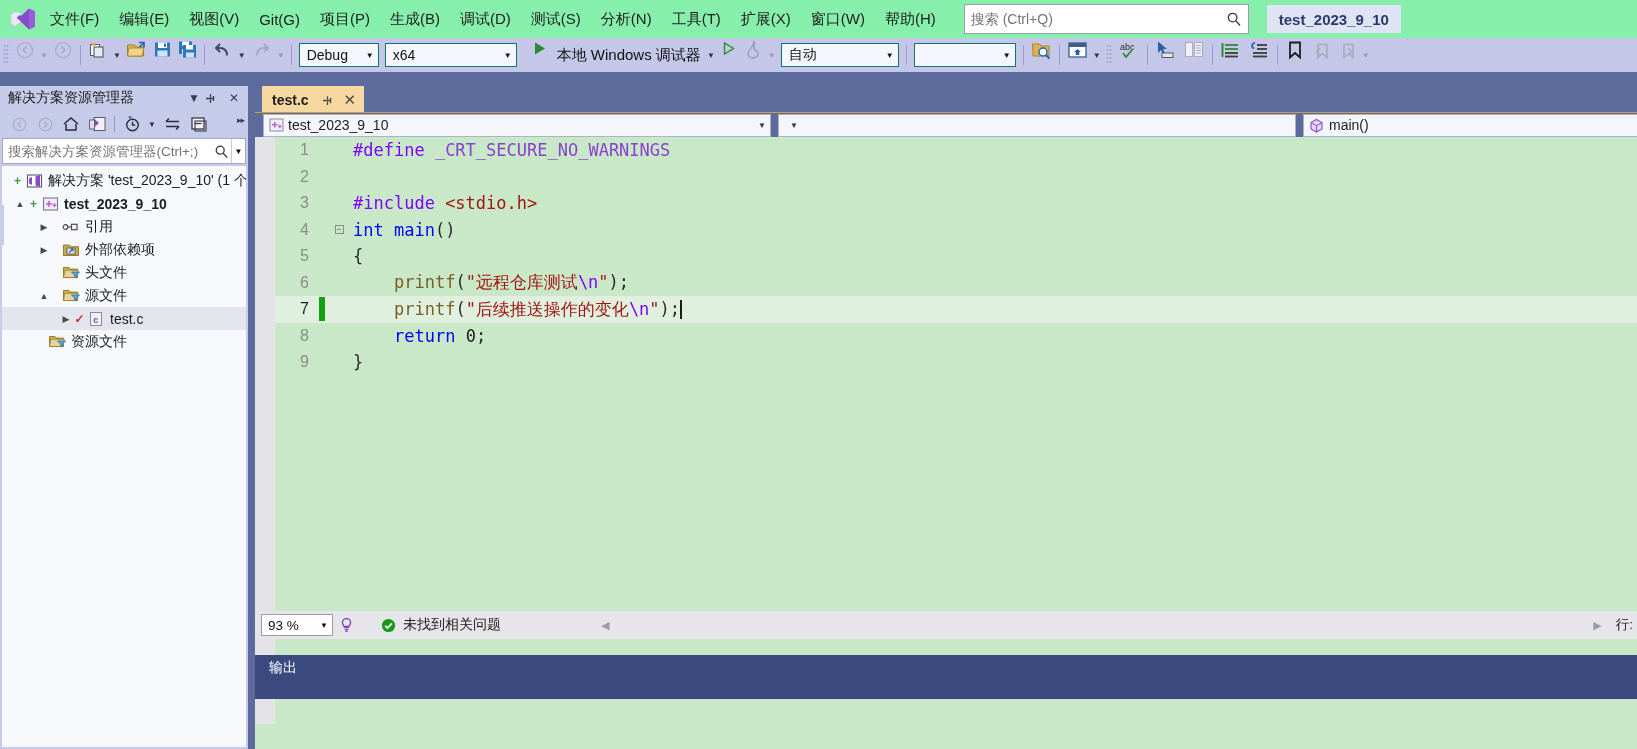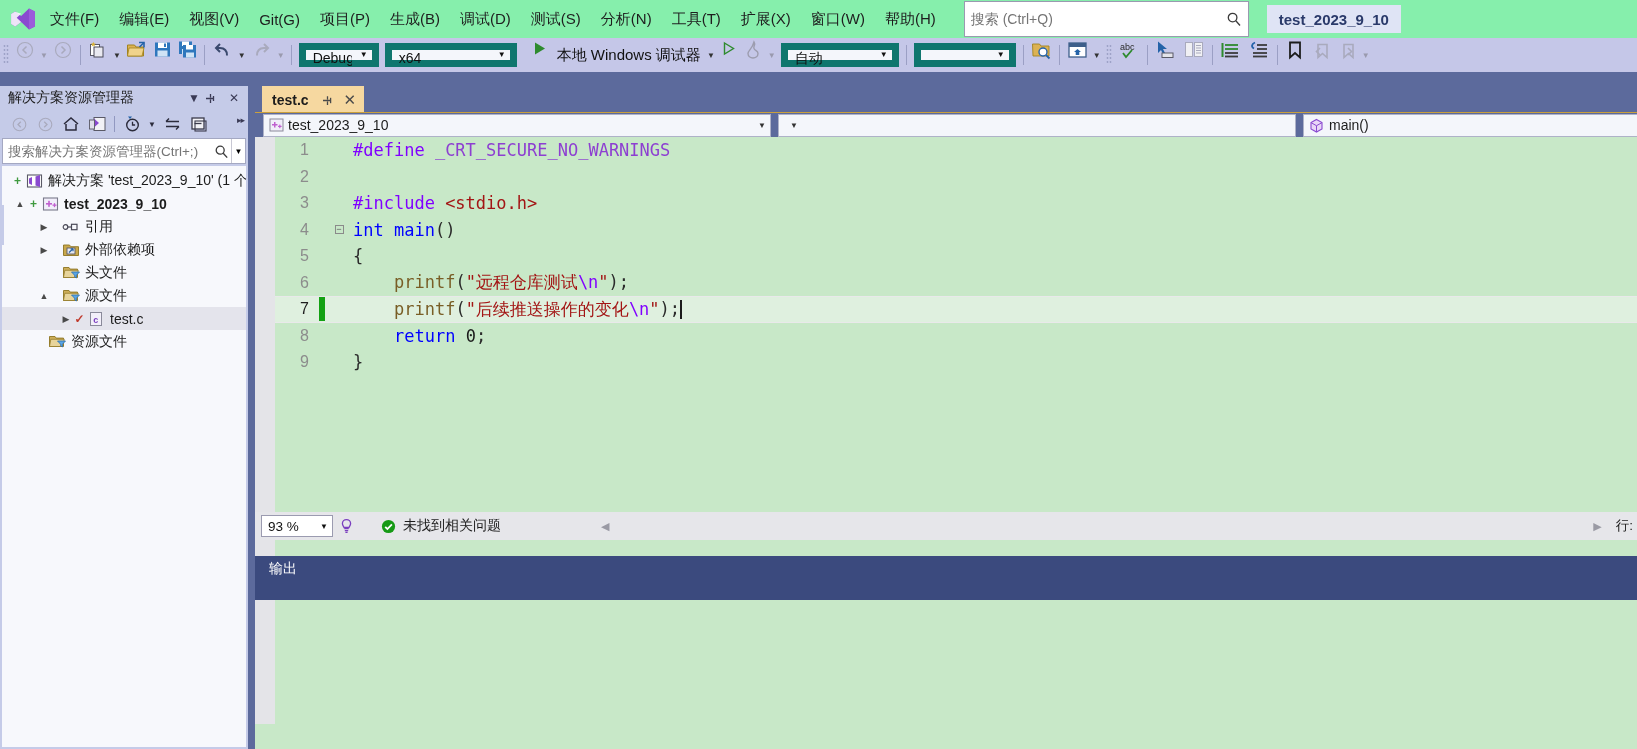--- a/index.html
+++ b/index.html
@@ -19,21 +19,21 @@
   }
   .vs-logo {
     width: 34px; height: 38px; display: flex; align-items: center; justify-content: center;
     margin-left: 6px;
   }
   .menu-item {
     font-size: 15px; color: #1e1e1e; padding: 0 10px; height: 38px;
     display: flex; align-items: center; white-space: nowrap;
   }
   .search-wrap {
-    margin-left: 18px; width: 285px; height: 36px; background: #ffffff;
+    margin-left: 18px; width: 285px; height: 30px; background: #ffffff;
     border: 1px solid #9a9ab0; display: flex; align-items: center; padding: 0 6px;
   }
   .search-wrap input {
     border: 0; outline: 0; flex: 1; font-size: 14px; color: #777;
     font-family: "Liberation Sans", sans-serif; background: transparent;
   }
   .proj-badge {
     margin-left: 18px; height: 28px; background: #dfe4f5;
     display: flex; align-items: center; padding: 0 12px;
     font-size: 15px; font-weight: bold; color: #2a3a6a;
@@ -47,31 +47,31 @@
   }
   .tb-grip { width: 12px; height: 34px; display:flex; align-items:center; justify-content:center; }
   .tb-btn {
     height: 30px; min-width: 24px; display: flex; justify-content: center;
     padding: 0 3px;
   }
   .tb-sep { width: 1px; height: 20px; background: #9b9fc4; margin: 0 4px; }
   .tb-caret { font-size: 8px; color: #333; padding: 0 2px; }
   .tb-caret.dim { color: #9a9aae; }
   .tb-combo {
-    height: 24px; background: #f4f6fb; border: 7px solid #0f766e;
-    display: flex; align-items: flex-start; justify-content: space-between;
+    height: 24px; background: #f4f6fb; border: 1px solid #0f766e;
+    display: flex; align-items: center; justify-content: space-between;
     font-size: 14px; color: #111; padding: 0 4px 0 7px; margin: 0 3px;
   }
   .tb-combo .cv { white-space: nowrap; overflow: hidden; }
   .tb-combo .ca { font-size: 8px; margin-left: 8px; }
   .tb-run-label { font-size: 15px; color: #111; padding: 0 4px 0 5px; white-space: nowrap;}
 
   
   .bodyarea {
-    position: absolute; left: 0; top: 72px; width: 1637px; height: 528px;
+    position: absolute; left: 0; top: 72px; width: 1637px; height: 627px;
     background: #f97316;
   }
 
   
   .solex {
     position: absolute; left: 0; top: 14px; width: 248px; height: 663px;
     background: #c5cbe8;
   }
   .solex-title {
     height: 24px; display: flex; align-items: center;

